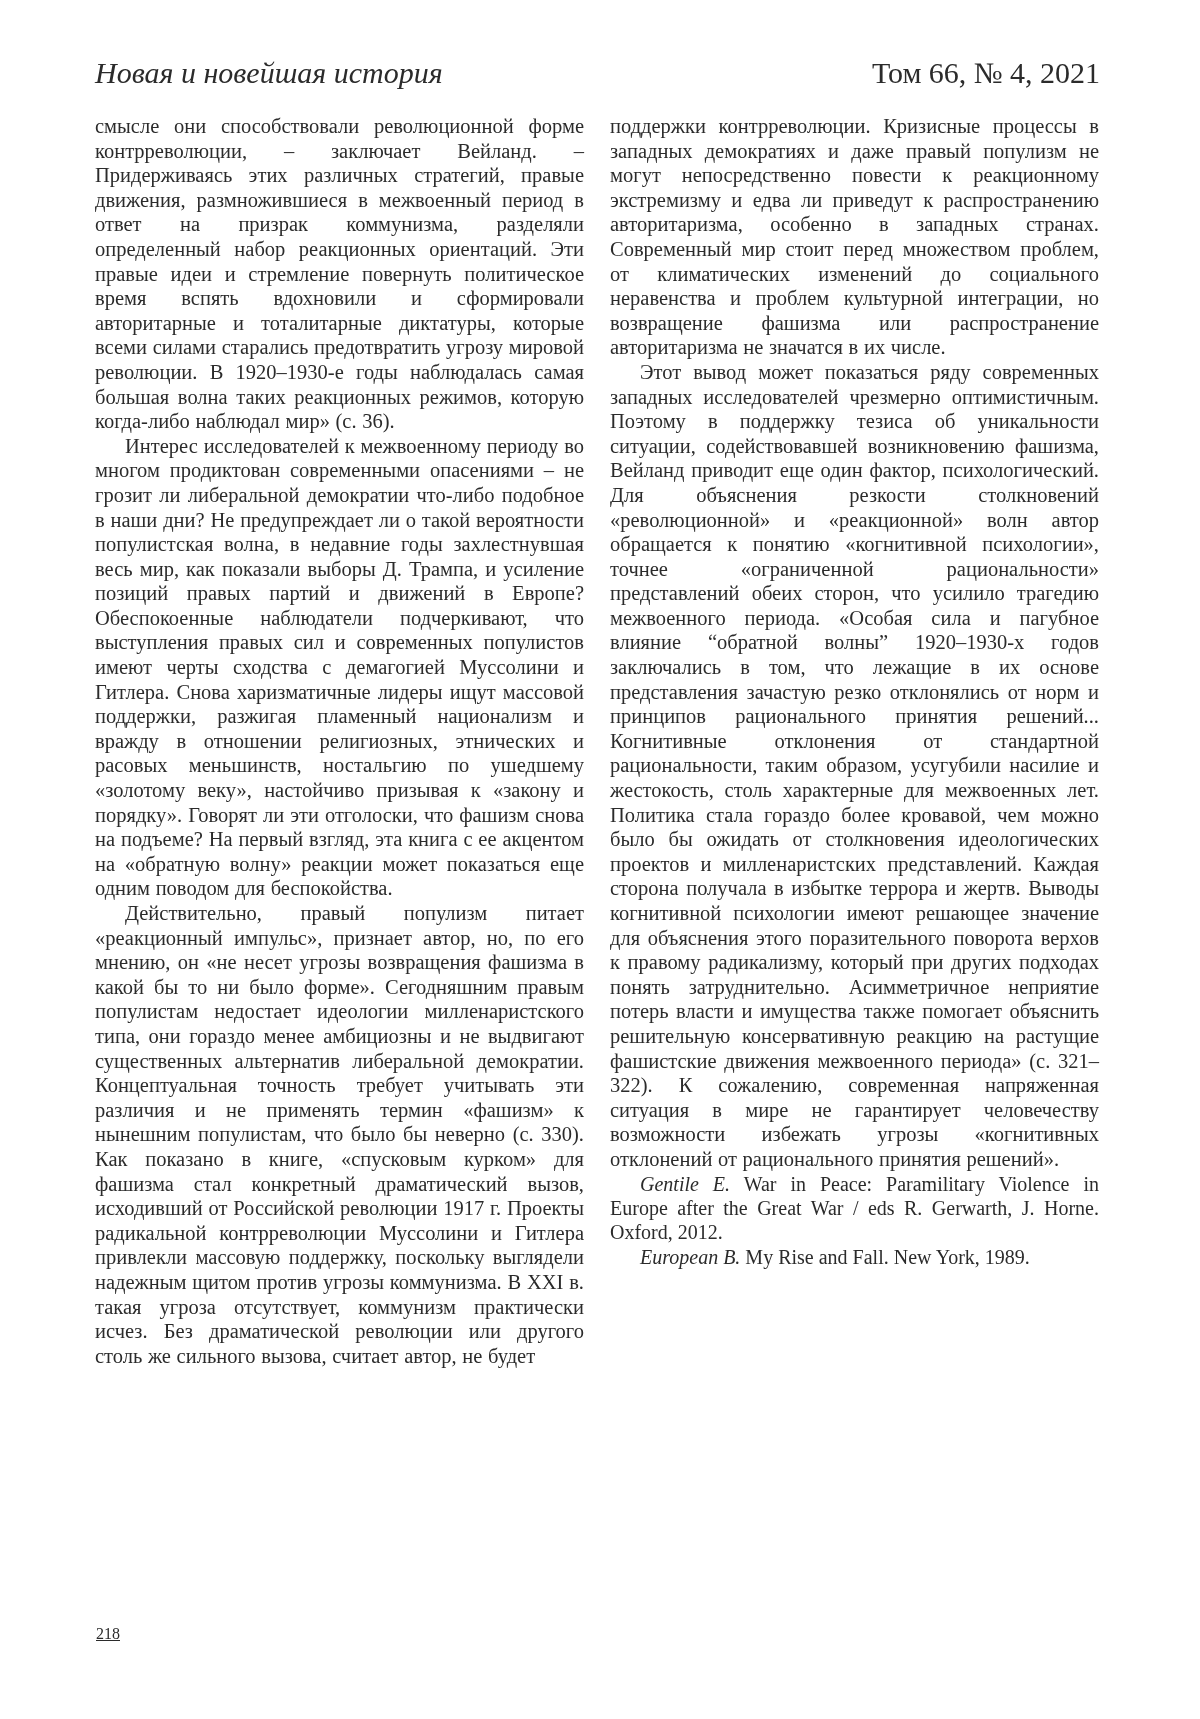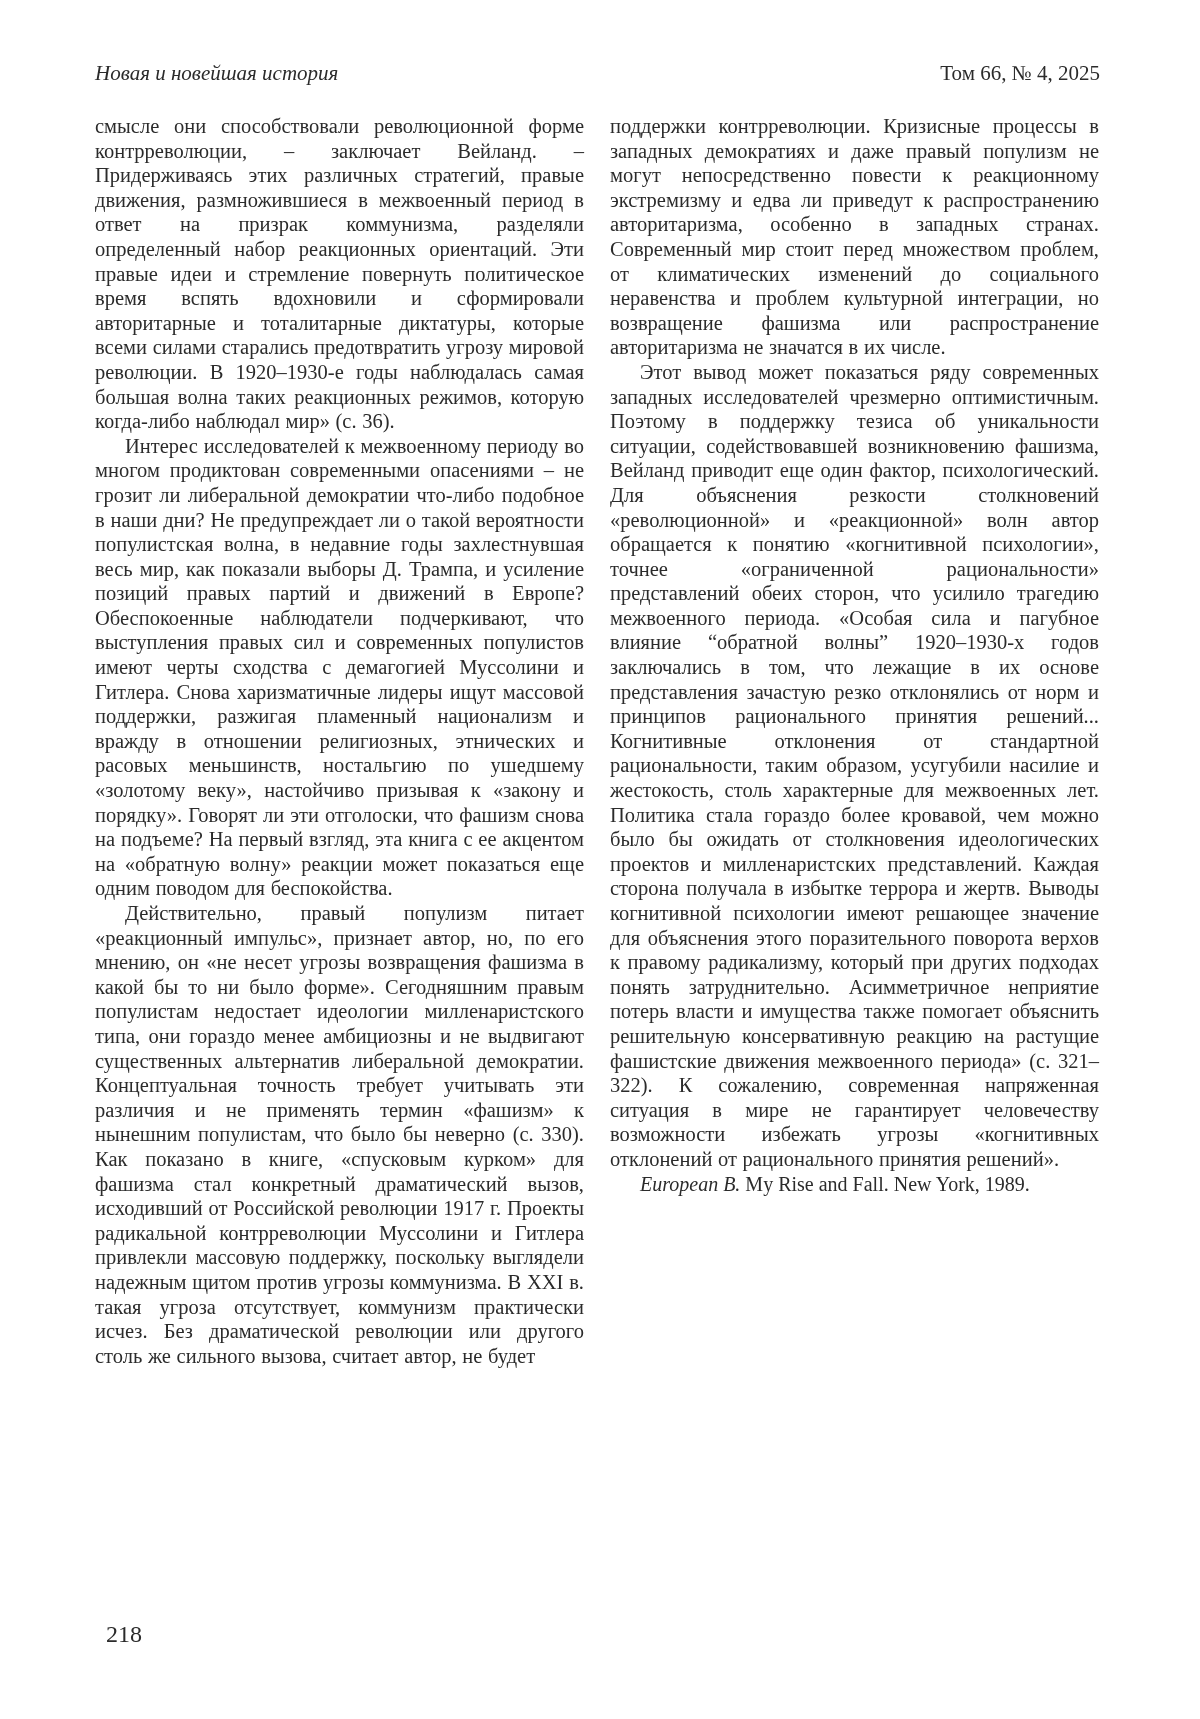--- a/index.html
+++ b/index.html
@@ -16,21 +16,21 @@
     font-family: "Liberation Serif", "DejaVu Serif", serif;
     color: #2b2b2b;
     box-sizing: border-box;
     overflow: hidden;
   }
   .running-head {
     display: flex;
     justify-content: space-between;
     align-items: baseline;
     padding: 60px 100px 0 95px;
-    font-size: 21px;
+    font-size: 30px;
     line-height: 26px;
   }
   .journal-title {
     font-style: italic;
   }
   .issue-info {
     font-style: normal;
   }
   .columns {
     display: flex;
@@ -64,50 +64,55 @@
     font-size: 20px;
     line-height: 24.4px;
     text-align: justify;
     text-indent: 30px;
   }
   .bib-author {
     font-style: italic;
   }
   .page-number {
     position: absolute;
-    left: 106px;
+    left: 96px;
     top: 1620px;
-    font-size: 24px;
+    font-size: 16px;
     line-height: 28px;
+    text-decoration: underline;
   }
 </style>
 </head>
 <body>
 
 <div class="page">
 
   <header class="running-head">
     <span class="journal-title">Новая и новейшая история</span>
-    <span class="issue-info">Том 66, № 4, 2025</span>
+    <span class="issue-info">Том 66, № 4, 2021</span>
   </header>
 
   <main class="columns">
 
     <section class="col">
       <p class="para no-indent">смысле они способствовали революционной форме контрреволюции, – заключает Вейланд. – Придерживаясь этих различных стратегий, правые движения, размножившиеся в межвоенный период в ответ на призрак коммунизма, разделяли определенный набор реакционных ориентаций. Эти правые идеи и стремление повернуть политическое время вспять вдохновили и сформировали авторитарные и тоталитарные диктатуры, которые всеми силами старались предотвратить угрозу мировой революции. В 1920–1930-е годы наблюдалась самая большая волна таких реакционных режимов, которую когда-либо наблюдал мир» (с. 36).</p>
       <p class="para">Интерес исследователей к межвоенному периоду во многом продиктован современными опасениями – не грозит ли либеральной демократии что-либо подобное в наши дни? Не предупреждает ли о такой вероятности популистская волна, в недавние годы захлестнувшая весь мир, как показали выборы Д. Трампа, и усиление позиций правых партий и движений в Европе? Обеспокоенные наблюдатели подчеркивают, что выступления правых сил и современных популистов имеют черты сходства с демагогией Муссолини и Гитлера. Снова харизматичные лидеры ищут массовой поддержки, разжигая пламенный национализм и вражду в отношении религиозных, этнических и расовых меньшинств, ностальгию по ушедшему «золотому веку», настойчиво призывая к «закону и порядку». Говорят ли эти отголоски, что фашизм снова на подъеме? На первый взгляд, эта книга с ее акцентом на «обратную волну» реакции может показаться еще одним поводом для беспокойства.</p>
       <p class="para">Действительно, правый популизм питает «реакционный импульс», признает автор, но, по его мнению, он «не несет угрозы возвращения фашизма в какой бы то ни было форме». Сегодняшним правым популистам недостает идеологии милленаристского типа, они гораздо менее амбициозны и не выдвигают существенных альтернатив либеральной демократии. Концептуальная точность требует учитывать эти различия и не применять термин «фашизм» к нынешним популистам, что было бы неверно (с. 330). Как показано в книге, «спусковым курком» для фашизма стал конкретный драматический вызов, исходивший от Российской революции 1917 г. Проекты радикальной контрреволюции Муссолини и Гитлера привлекли массовую поддержку, поскольку выглядели надежным щитом против угрозы коммунизма. В XXI в. такая угроза отсутствует, коммунизм практически исчез. Без драматической революции или другого столь же сильного вызова, считает автор, не будет</p>
     </section>
 
     <section class="col">
       <p class="para no-indent">поддержки контрреволюции. Кризисные процессы в западных демократиях и даже правый популизм не могут непосредственно повести к реакционному экстремизму и едва ли приведут к распространению авторитаризма, особенно в западных странах. Современный мир стоит перед множеством проблем, от климатических изменений до социального неравенства и проблем культурной интеграции, но возвращение фашизма или распространение авторитаризма не значатся в их числе.</p>
       <p class="para">Этот вывод может показаться ряду современных западных исследователей чрезмерно оптимистичным. Поэтому в поддержку тезиса об уникальности ситуации, содействовавшей возникновению фашизма, Вейланд приводит еще один фактор, психологический. Для объяснения резкости столкновений «революционной» и «реакционной» волн автор обращается к понятию «когнитивной психологии», точнее «ограниченной рациональности» представлений обеих сторон, что усилило трагедию межвоенного периода. «Особая сила и пагубное влияние “обратной волны” 1920–1930-х годов заключались в том, что лежащие в их основе представления зачастую резко отклонялись от норм и принципов рационального принятия решений... Когнитивные отклонения от стандартной рациональности, таким образом, усугубили насилие и жестокость, столь характерные для межвоенных лет. Политика стала гораздо более кровавой, чем можно было бы ожидать от столкновения идеологических проектов и милленаристских представлений. Каждая сторона получала в избытке террора и жертв. Выводы когнитивной психологии имеют решающее значение для объяснения этого поразительного поворота верхов к правому радикализму, который при других подходах понять затруднительно. Асимметричное неприятие потерь власти и имущества также помогает объяснить решительную консервативную реакцию на растущие фашистские движения межвоенного периода» (с. 321–322). К сожалению, современная напряженная ситуация в мире не гарантирует человечеству возможности избежать угрозы «когнитивных отклонений от рационального принятия решений».</p>
 
 
       <p class="bib-entry">
+        <span class="bib-author">Gentile E.</span>
+        <span>War in Peace: Paramilitary Violence in Europe after the Great War / eds R. Gerwarth, J. Horne. Oxford, 2012.</span>
+      </p>
+      <p class="bib-entry">
         <span class="bib-author">European B.</span>
         <span>My Rise and Fall. New York, 1989.</span>
       </p>
     </section>
 
   </main>
 
   <footer>
     <span class="page-number">218</span>
   </footer>

